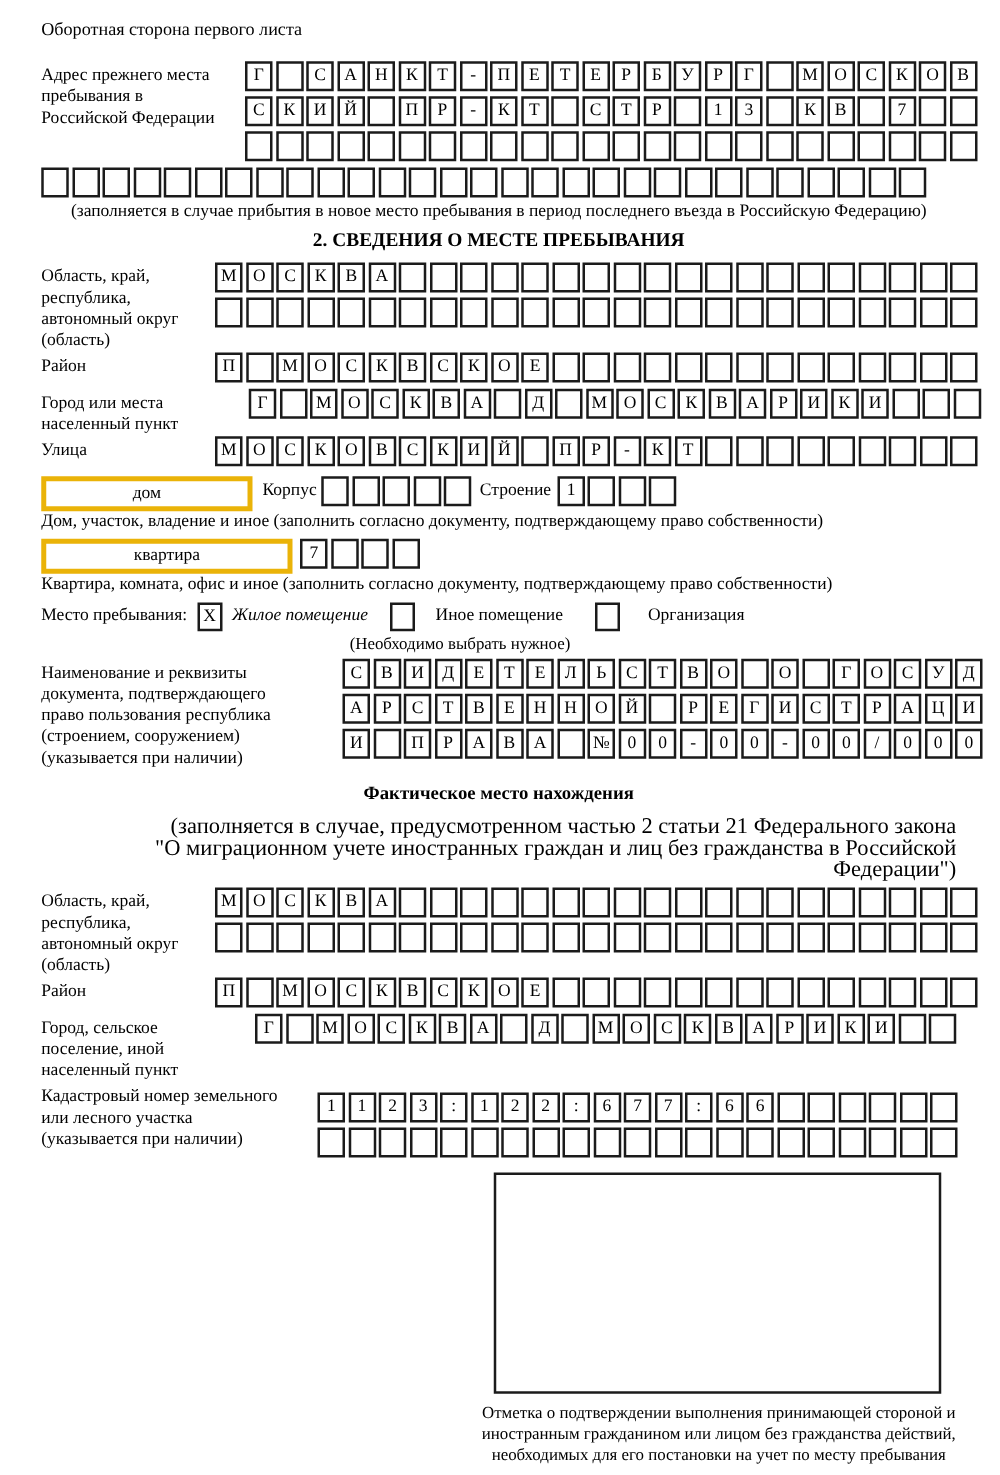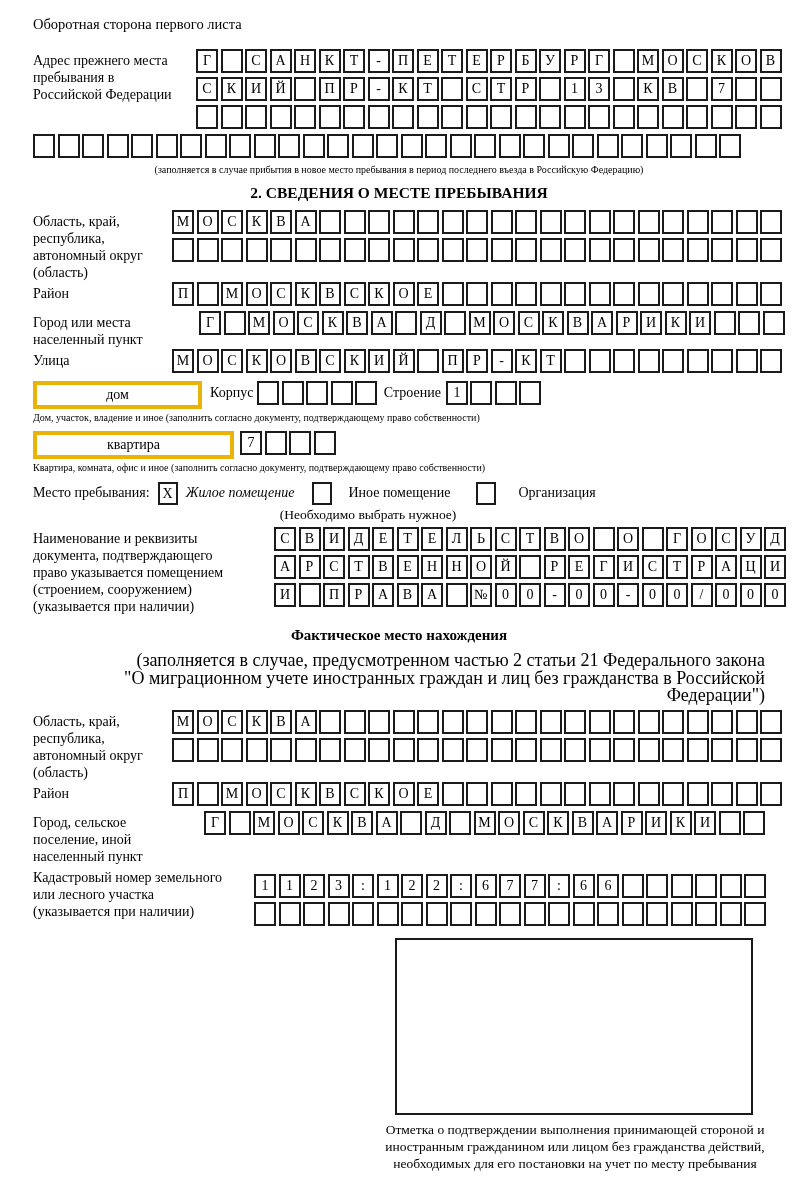--- a/index.html
+++ b/index.html
@@ -17,21 +17,21 @@
   .cells { flex:none;padding-left:24px; }
 
   .cellrow { white-space:nowrap; height:24px; margin-bottom:4px; }
   .cell {
     display:inline-flex; box-sizing:content-box;
     width:18px; height:20px; border:2px solid #1b1b1b;
     margin-right:2.5px; align-items:center; justify-content:center;
     font-size:14px; line-height:20px; vertical-align:top;
   }
 
-  .caption { font-size:10px; line-height:16px; text-align:center; margin:1px 0 5px; }
+  .caption { font-size:14px; line-height:16px; text-align:center; margin:1px 0 5px; }
   .sec-title { text-align:center; font-weight:bold; font-size:15.5px; margin:6px 0 8px; }
 
   .labelbox {
     box-sizing:content-box; border:4px solid #eab308; height:20px;
     display:inline-flex; align-items:center; justify-content:center;
     font-size:14px; vertical-align:top;
   }
   .inline-row { display:flex; align-items:flex-start; margin-bottom:1px; }
   .inline-label { font-size:14px; line-height:24px; }
 
@@ -124,21 +124,21 @@
     <span class="checkbox" style="margin-left:8px;">X</span>
     <span class="inline-label" style="margin-left:8px;font-style:italic;">Жилое помещение</span>
     <span class="checkbox" style="margin-left:18px;"></span>
     <span class="inline-label" style="margin-left:16px;">Иное помещение</span>
     <span class="checkbox" style="margin-left:26px;"></span>
     <span class="inline-label" style="margin-left:22px;">Организация</span>
   </div>
   <div class="stay-note">(Необходимо выбрать нужное)</div>
 
   <div class="field">
-    <div class="flabel" style="width:217px;">Наименование и реквизиты документа, подтверждающего право указывается помещением (строением, сооружением) (указывается при наличии)</div>
+    <div class="flabel" style="width:217px;">Наименование и реквизиты документа, подтверждающего право пользования республика (строением, сооружением) (указывается при наличии)</div>
     <div class="cells">
       <div class="cellrow"><span class="cell">С</span><span class="cell">В</span><span class="cell">И</span><span class="cell">Д</span><span class="cell">Е</span><span class="cell">Т</span><span class="cell">Е</span><span class="cell">Л</span><span class="cell">Ь</span><span class="cell">С</span><span class="cell">Т</span><span class="cell">В</span><span class="cell">О</span><span class="cell"></span><span class="cell">О</span><span class="cell"></span><span class="cell">Г</span><span class="cell">О</span><span class="cell">С</span><span class="cell">У</span><span class="cell">Д</span></div>
       <div class="cellrow"><span class="cell">А</span><span class="cell">Р</span><span class="cell">С</span><span class="cell">Т</span><span class="cell">В</span><span class="cell">Е</span><span class="cell">Н</span><span class="cell">Н</span><span class="cell">О</span><span class="cell">Й</span><span class="cell"></span><span class="cell">Р</span><span class="cell">Е</span><span class="cell">Г</span><span class="cell">И</span><span class="cell">С</span><span class="cell">Т</span><span class="cell">Р</span><span class="cell">А</span><span class="cell">Ц</span><span class="cell">И</span></div>
       <div class="cellrow"><span class="cell">И</span><span class="cell"></span><span class="cell">П</span><span class="cell">Р</span><span class="cell">А</span><span class="cell">В</span><span class="cell">А</span><span class="cell"></span><span class="cell">№</span><span class="cell">0</span><span class="cell">0</span><span class="cell">-</span><span class="cell">0</span><span class="cell">0</span><span class="cell">-</span><span class="cell">0</span><span class="cell">0</span><span class="cell">/</span><span class="cell">0</span><span class="cell">0</span><span class="cell">0</span></div>
     </div>
   </div>
 
   <div class="center-bold">Фактическое место нахождения</div>
   <div class="center-cap">(заполняется в случае, предусмотренном частью 2 статьи 21 Федерального закона</div>
   <div class="center-cap" style="margin-bottom:6px;">"О миграционном учете иностранных граждан и лиц без гражданства в Российской Федерации")</div>

